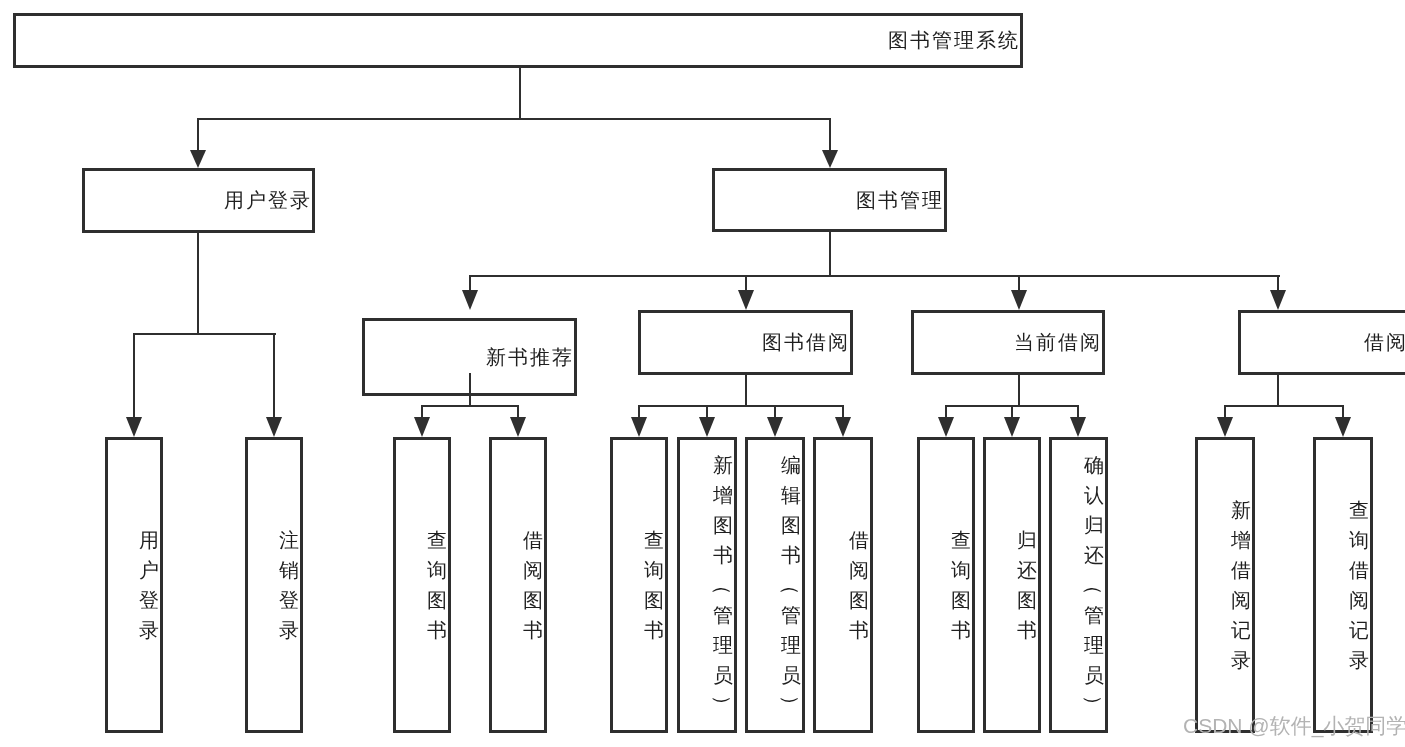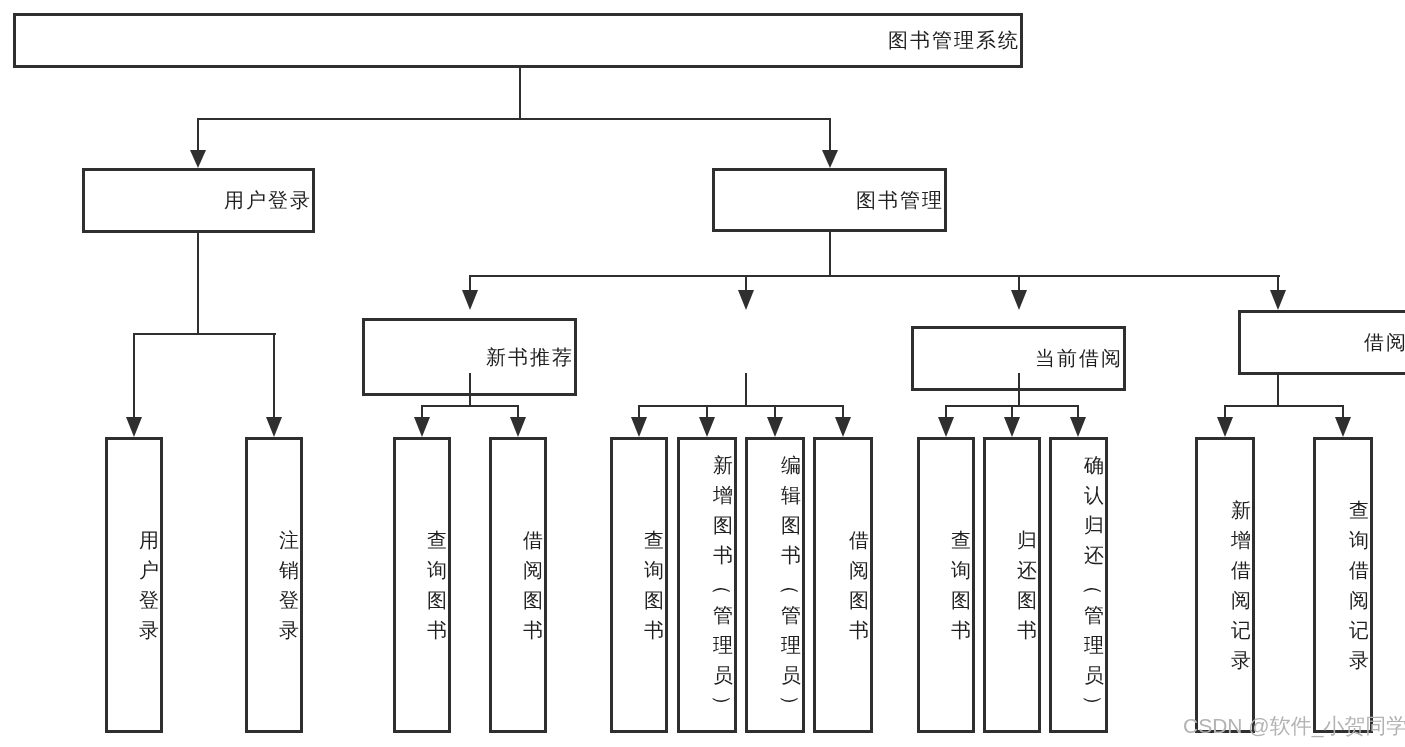--- a/index.html
+++ b/index.html
@@ -83,21 +83,24 @@
   <div class="vl" style="left:745px;top:275px;height:17px;"></div>
   <div class="ah" style="left:738px;top:290px;"></div>
   <div class="vl" style="left:1018px;top:275px;height:17px;"></div>
   <div class="ah" style="left:1011px;top:290px;"></div>
   <div class="vl" style="left:1277px;top:275px;height:17px;"></div>
   <div class="ah" style="left:1270px;top:290px;"></div>
 
   <div class="box" style="left:362px;top:318px;width:215px;height:78px;">
     <span class="label">新书推荐</span>
   </div>
-  <div class="box" style="left:911px;top:310px;width:215px;height:65px;margin-top:16px;">
+  <div class="box" style="left:638px;top:310px;width:215px;height:65px;">
+    <span class="label">图书借阅</span>
+  </div>
+  <div class="box" style="left:911px;top:310px;width:194px;height:65px;">
     <span class="label">当前借阅</span>
   </div>
   <div class="box" style="left:1238px;top:310px;width:217px;height:65px;">
     <span class="label">借阅记录</span>
   </div>
 
   <div class="vl" style="left:469px;top:373px;height:34px;"></div>
   <div class="hl" style="left:421px;top:405px;width:98px;"></div>
   <div class="vl" style="left:421px;top:405px;height:14px;"></div>
   <div class="ah" style="left:414px;top:417px;"></div>

